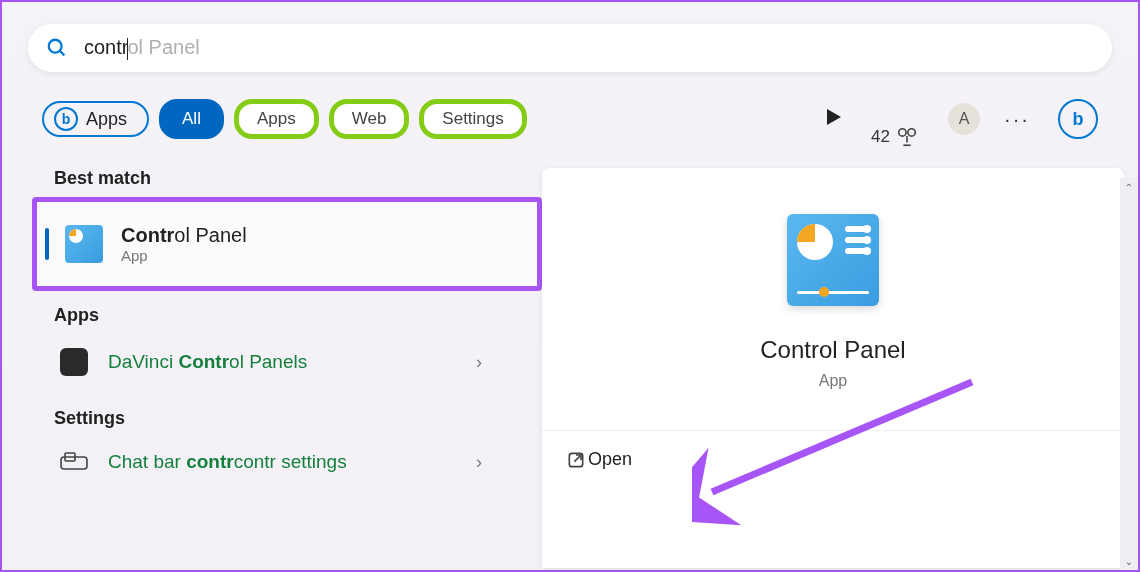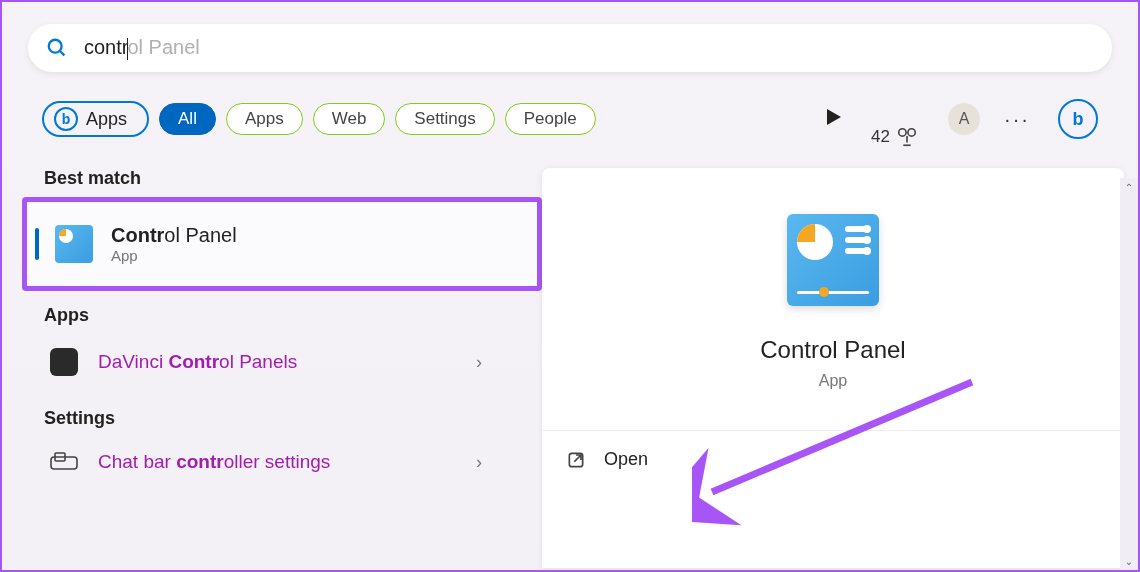--- a/index.html
+++ b/index.html
@@ -7,61 +7,61 @@
     
     .search-bar { margin: 22px 26px 18px 26px; background: #fff; border-radius: 26px; height: 48px; display: flex; align-items: center; padding: 0 18px; box-shadow: 0 2px 6px rgba(0,0,0,0.08); }
     .search-bar .icon { width: 22px; height: 22px; color: #0078d4; margin-right: 16px; flex-shrink: 0; }
     .search-typed { color: #222; }
     .search-hint { color: #b0b0b0; }
     .caret { display: inline-block; width: 1px; height: 22px; background: #222; vertical-align: middle; margin: 0 -1px; }
     
     .filter-row { display: flex; align-items: center; padding: 0 40px; gap: 10px; }
     .chat-pill { display: flex; align-items: center; gap: 8px; border: 2px solid #0078d4; border-radius: 20px; padding: 4px 20px 4px 10px; font-size: 18px; color: #222; }
     .chat-pill .bing-ico { width: 24px; height: 24px; border: 2px solid #0078d4; border-radius: 50%; display: flex; align-items: center; justify-content: center; color: #0078d4; font-weight: bold; font-size: 14px; }
-    .pill { border: 1px solid #84cc16; background: #fff; border-radius: 18px; padding: 5px 18px; font-size: 17px; color: #444; cursor: pointer; }
+    .pill { border: 5px solid #84cc16; background: #fff; border-radius: 18px; padding: 5px 18px; font-size: 17px; color: #444; cursor: pointer; }
     .pill.active { background: #0067c0; color: #fff; border-color: #0067c0; }
     .spacer { flex: 1; }
     .play-btn { color: #222; font-size: 16px; margin-right: 20px; }
     .reward { display: flex; align-items: center; gap: 6px; font-size: 17px; color: #333; margin-right: 20px; margin-top: 36px; }
     .avatar { width: 32px; height: 32px; border-radius: 50%; background: #e6e2da; display: flex; align-items: center; justify-content: center; font-size: 16px; color: #555; margin-right: 6px; }
     .more-dots { font-size: 20px; color: #333; letter-spacing: 2px; padding: 0 8px; }
     .bing-big { width: 40px; height: 40px; border: 2px solid #0078d4; border-radius: 50%; display: flex; align-items: center; justify-content: center; color: #0078d4; font-weight: bold; font-size: 18px; margin-left: 10px; }
 
     .content { display: flex; align-items: flex-start; margin-top: 20px; }
-    .left-col { width: 540px; padding-left: 20px; }
+    .left-col { width: 540px; padding-left: 30px; }
     .right-col { flex: 1; background: #fff; margin-right: 14px; border-radius: 8px 8px 0 0; box-shadow: 0 1px 6px rgba(0,0,0,0.08); min-height: 400px; display: flex; flex-direction: column; align-items: center; padding-top: 46px; position: relative; }
 
     .section-title { font-size: 18px; font-weight: 600; color: #222; padding-left: 22px; margin-bottom: 8px; }
     .highlight-box { border: 5px solid #a855f7; border-radius: 4px; margin-bottom: 14px; }
     .result-item { display: flex; align-items: center; padding: 22px 18px; background: #fbfafc; position: relative; cursor: pointer; }
     .result-item.selected { background: #fbfafc; }
     .result-item .active-bar { width: 4px; height: 32px; background: #0067c0; border-radius: 3px; position: absolute; left: 8px; }
     .cp-icon-sm { width: 38px; height: 38px; background: linear-gradient(135deg,#5ab8f0,#3a9de0); border-radius: 4px; margin-right: 18px; display: flex; align-items: center; justify-content: center; position: relative; margin-left: 10px; }
     .cp-icon-sm .pie { width: 14px; height: 14px; background: #fff; border-radius: 50%; position: absolute; left: 4px; top: 4px; }
     .cp-icon-sm .pie::after { content:''; position:absolute; width:7px; height:7px; background:#f5a623; border-top-left-radius:7px; top:0; left:0; }
     .result-txt .title { font-size: 20px; color: #222; }
     .result-txt .title b { font-weight: 600; }
     .result-txt .sub { font-size: 15px; color: #777; }
     .simple-item { display: flex; align-items: center; padding: 14px 18px 14px 28px; cursor: pointer; position: relative; }
     .simple-item .icon-sq { width: 28px; height: 28px; background: #2a2a2a; border-radius: 6px; margin-right: 20px; }
     .simple-item .gb-ico { width: 28px; height: 20px; margin-right: 20px; color: #444; }
-    .simple-item .txt { font-size: 19px; color: #a21caf; }
+    .simple-item .txt { font-size: 19px; color: #15803d; }
     .chevron { position: absolute; right: 60px; color: #777; font-size: 18px; }
 
     .cp-icon-lg { width: 92px; height: 92px; background: linear-gradient(135deg,#5ab8f0,#3a9de0); border-radius: 6px; display: flex; align-items: center; justify-content: center; position: relative; box-shadow: 0 3px 8px rgba(0,0,0,0.15); }
     .cp-icon-lg .pie { width: 36px; height: 36px; background: #fff; border-radius: 50%; position: absolute; left: 10px; top: 10px; }
     .cp-icon-lg .pie::after { content:''; position:absolute; width:18px; height:18px; background:#f5a623; border-top-left-radius:18px; top:0; left:0; }
     .cp-icon-lg .bars { position: absolute; right: 10px; top: 12px; }
     .cp-icon-lg .bars span { display:block; width:24px; height:6px; background:#fff; border-radius:3px; margin-bottom:5px; position:relative; }
     .cp-icon-lg .bars span::after { content:''; position:absolute; width:8px; height:8px; background:#fff; border-radius:50%; right:-2px; top:-1px; }
     .cp-icon-lg .slider { position:absolute; bottom:12px; left:10px; right:10px; height:3px; background:#fff; border-radius:2px; }
     .cp-icon-lg .slider::after { content:''; position:absolute; width:10px; height:10px; background:#f5a623; border-radius:50%; left:30%; top:-4px; }
     .right-title { font-size: 24px; font-weight: 500; color: #222; margin-top: 30px; }
     .right-sub { font-size: 16px; color: #777; margin-top: 8px; margin-bottom: 40px; }
-    .open-row { width: 100%; border-top: 1px solid #eee; display: flex; align-items: center; padding: 18px 24px; gap: 18px; cursor: pointer; font-size: 18px; color: #222; }
+    .open-row { width: 100%; border-top: 1px solid #eee; display: flex; align-items: center; padding: 18px 24px; gap: 2px; cursor: pointer; font-size: 18px; color: #222; }
     .open-row .icon { width: 20px; height: 20px; color: #444; }
 
     .scroll-track { position: absolute; right: 0; top: 176px; bottom: 0; width: 18px; background: #f0eef4; }
     .scroll-up, .scroll-down { height: 18px; display: flex; align-items: center; justify-content: center; font-size: 10px; color: #666; }
     .scroll-down { position: absolute; bottom: 0; width: 100%; }
 
     .arrow-overlay { position: absolute; left: 690px; top: 370px; pointer-events: none; }
   </style>
 </head>
 <body>
@@ -78,21 +78,20 @@
 
 <div class="filter-row">
   <div class="chat-pill">
     <span class="bing-ico">b</span>
     <span>Apps</span>
   </div>
   <div class="pill active">All</div>
   <div class="pill">Apps</div>
   <div class="pill">Web</div>
   <div class="pill">Settings</div>
-  <div class="pill">People</div>
   <div class="spacer"></div>
   <div class="play-btn">
     <svg width="14" height="16" viewBox="0 0 14 16">
         <path d="M0 0 L14 8 L0 16 Z" fill="#222"></path>
       </svg>
   </div>
   <div class="reward">
     <span>42</span>
     <svg width="22" height="22" viewBox="0 0 24 24" fill="none" stroke="#444" stroke-width="1.8">
         <circle cx="7" cy="7" r="4"></circle>
@@ -128,21 +127,21 @@
       <div class="txt"><span>DaVinci </span><b>Contr</b><span>ol Panels</span></div>
       <div class="chevron">›</div>
     </div>
 
     <div class="section-title" style="margin-top:18px;">Settings</div>
     <div class="simple-item">
       <svg class="gb-ico" viewBox="0 0 28 20" fill="none" stroke="#444" stroke-width="1.6">
           <rect x="1" y="5" width="26" height="12" rx="3"></rect>
           <rect x="5" y="1" width="10" height="8" rx="1"></rect>
         </svg>
-      <div class="txt"><span>Chat bar </span><b>contr</b><span>oller settings</span></div>
+      <div class="txt"><span>Chat bar </span><b>contr</b><span>contr settings</span></div>
       <div class="chevron">›</div>
     </div>
   </div>
 
   <div class="right-col">
     <div class="cp-icon-lg">
       <div class="pie"></div>
       <div class="bars">
           <span></span>
           <span></span>

